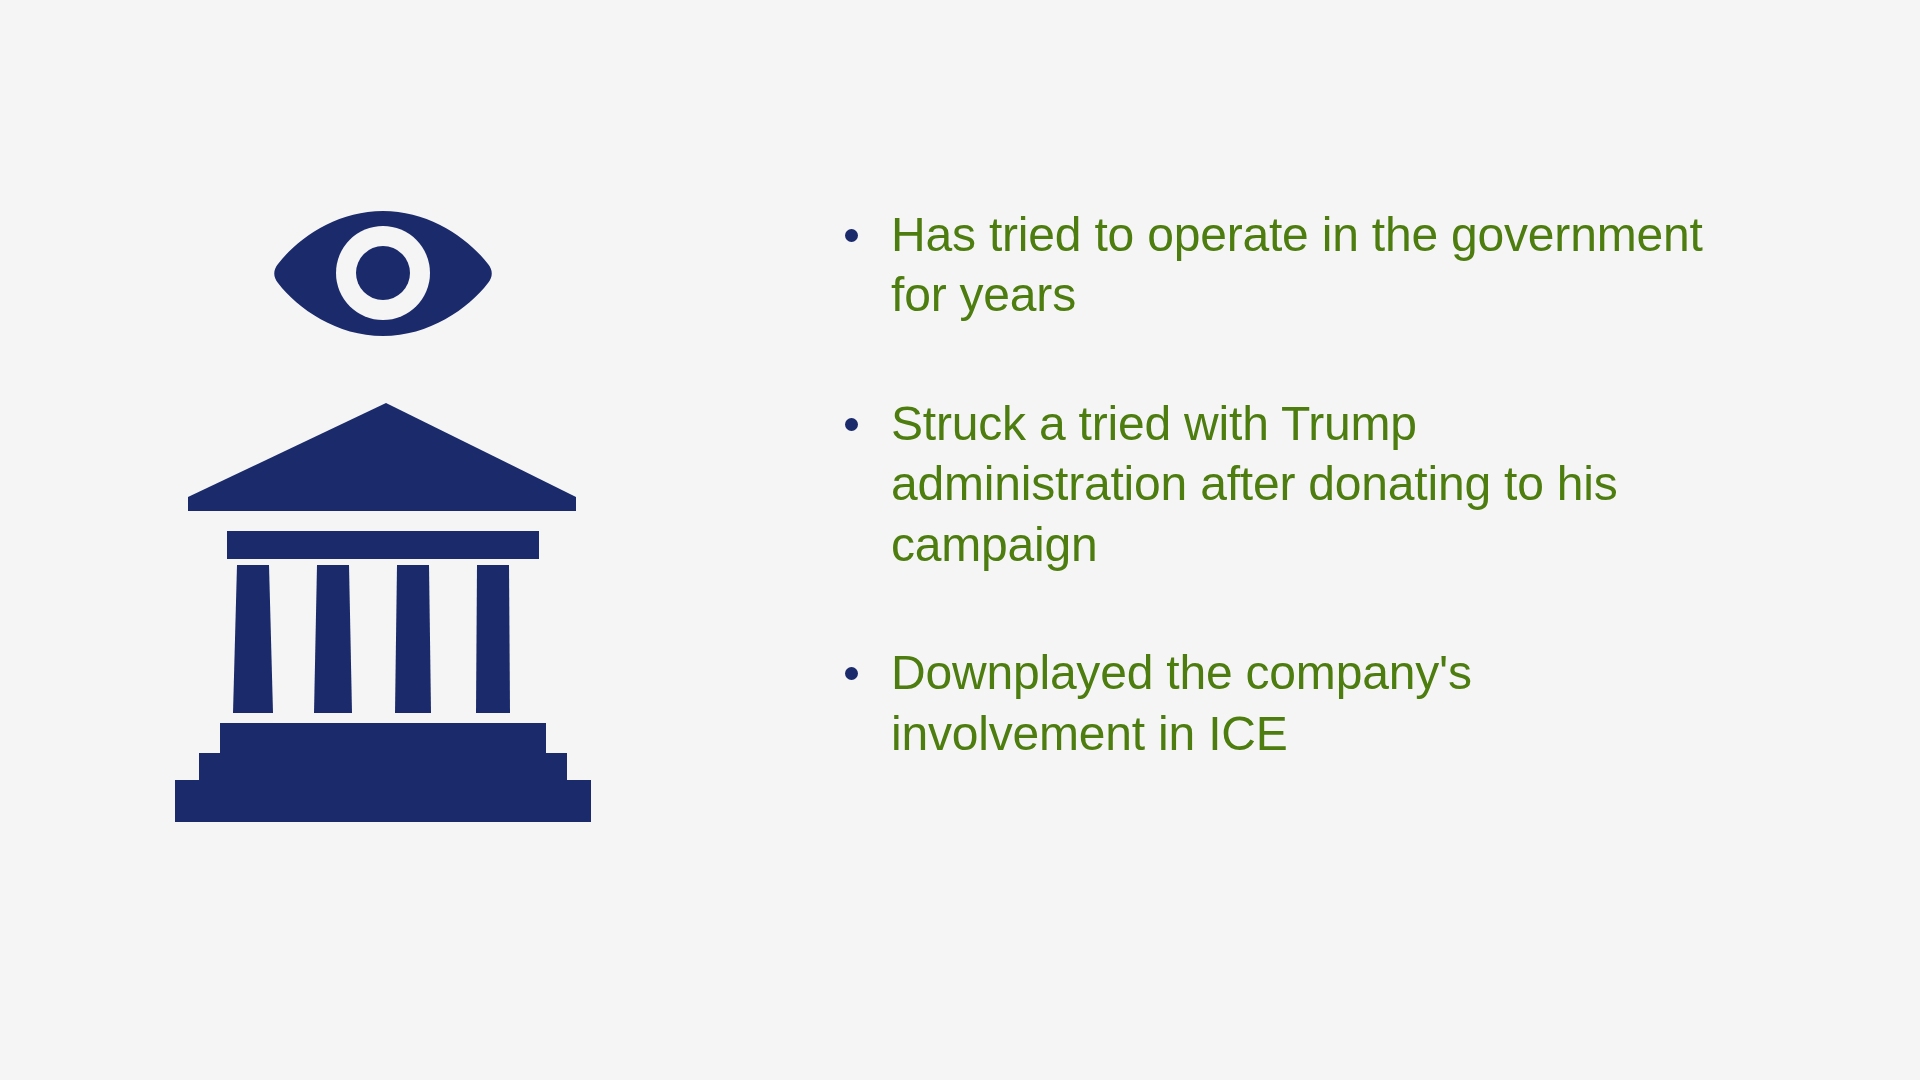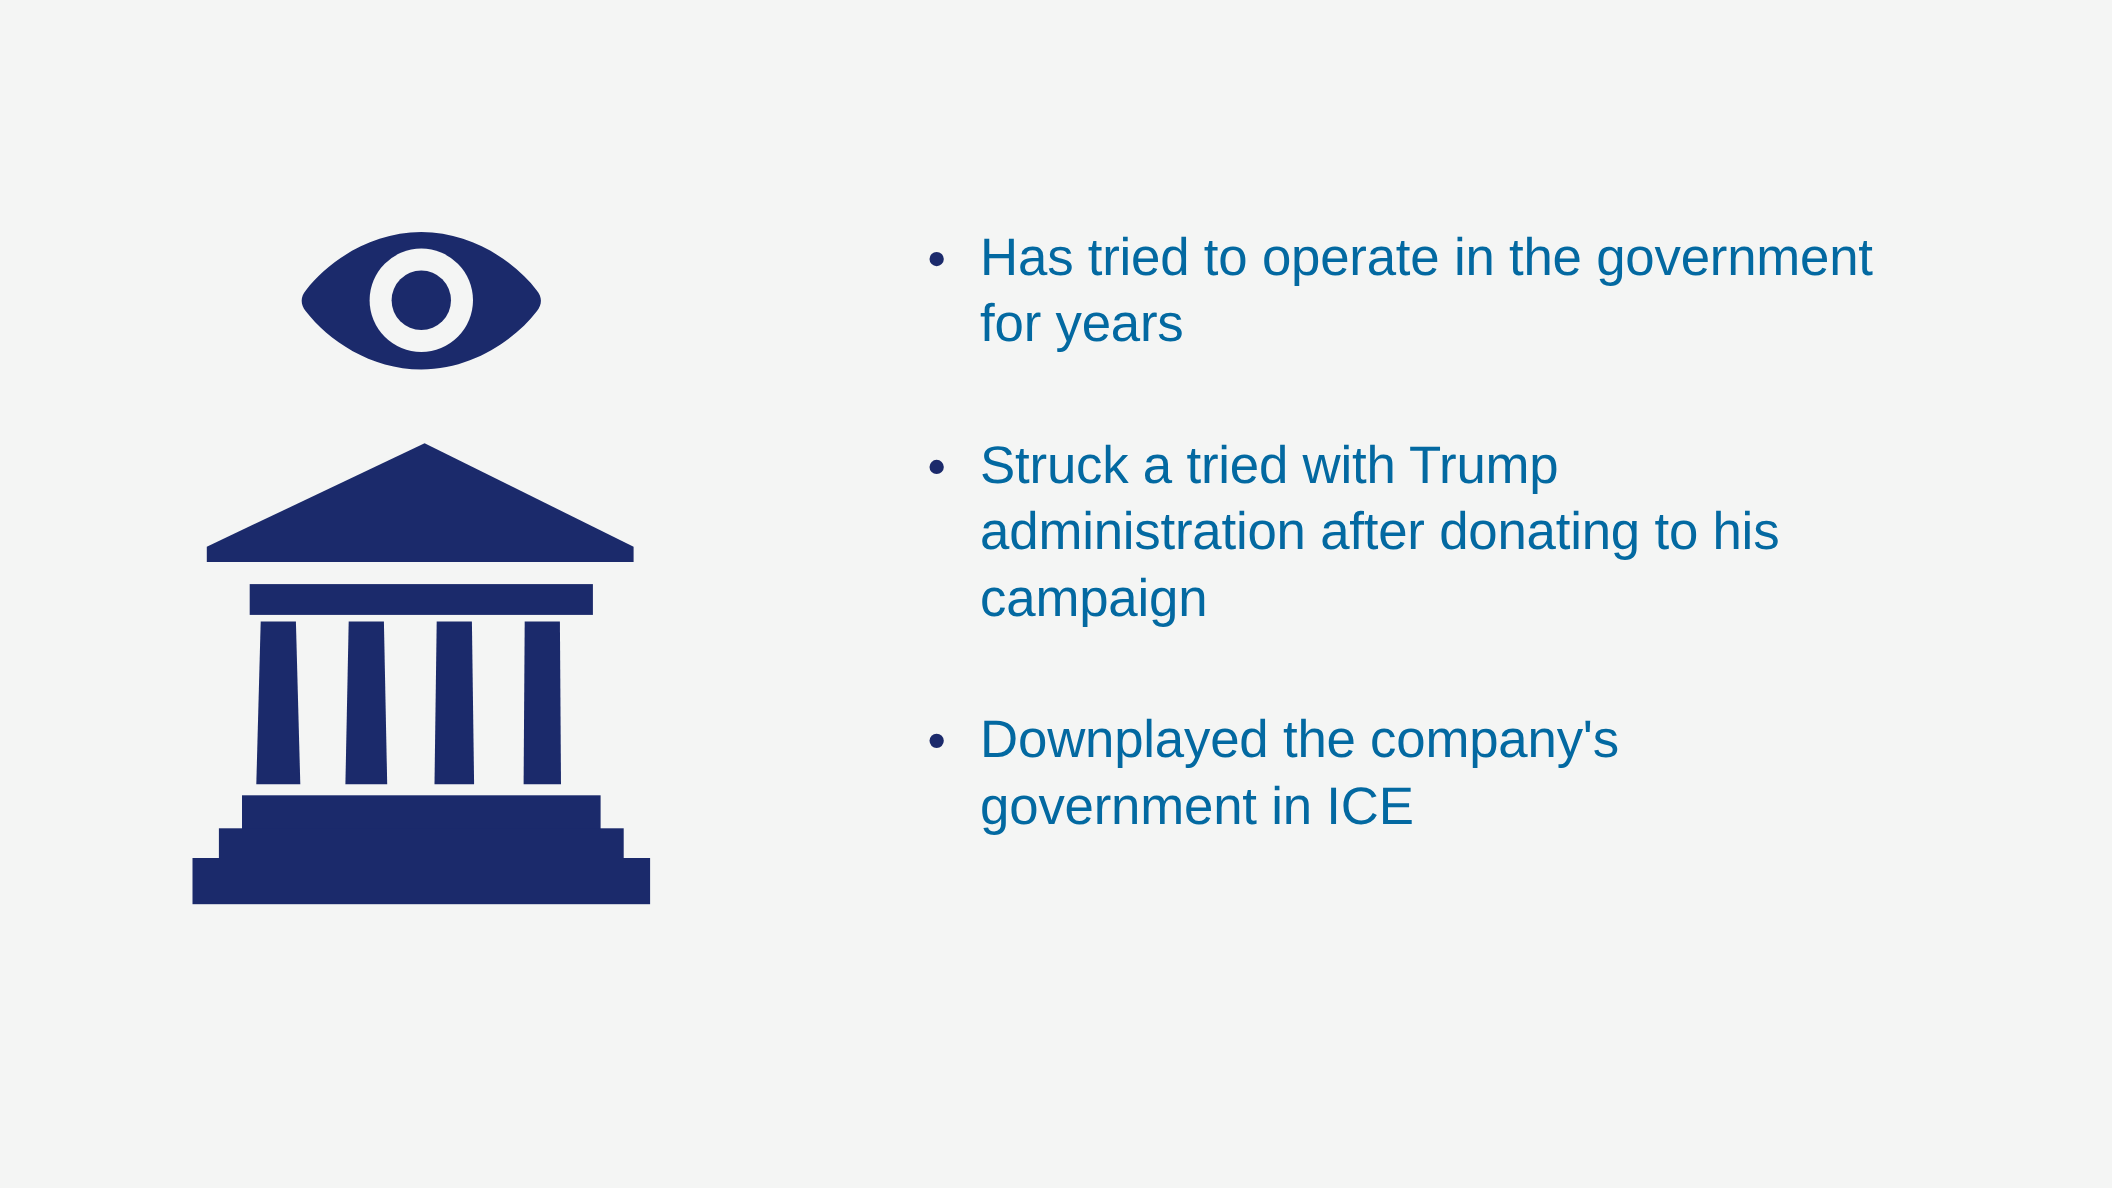--- a/index.html
+++ b/index.html
@@ -73,21 +73,21 @@
     width: 13px;
     height: 13px;
     border-radius: 50%;
     background: #1b2a6b;
   }
 
   .bullet-text {
     flex: 1 1 auto;
     font-size: 48px;
     line-height: 1.26;
-    color: #0369a1;
+    color: #4d7c0f;
     font-weight: 400;
     letter-spacing: -0.2px;
     max-width: 820px;
   }
 </style>
 </head>
 <body>
 
 <div class="slide">
 
@@ -136,18 +136,18 @@
       <span class="bullet-marker">
         <span class="bullet-dot"></span>
       </span>
       <span class="bullet-text">Struck a tried with Trump administration after donating to his campaign</span>
     </div>
 
     <div class="bullet-item">
       <span class="bullet-marker">
         <span class="bullet-dot"></span>
       </span>
-      <span class="bullet-text">Downplayed the company's government in ICE</span>
+      <span class="bullet-text">Downplayed the company's involvement in ICE</span>
     </div>
 
   </div>
 
 </div>
 
 </body></html>

